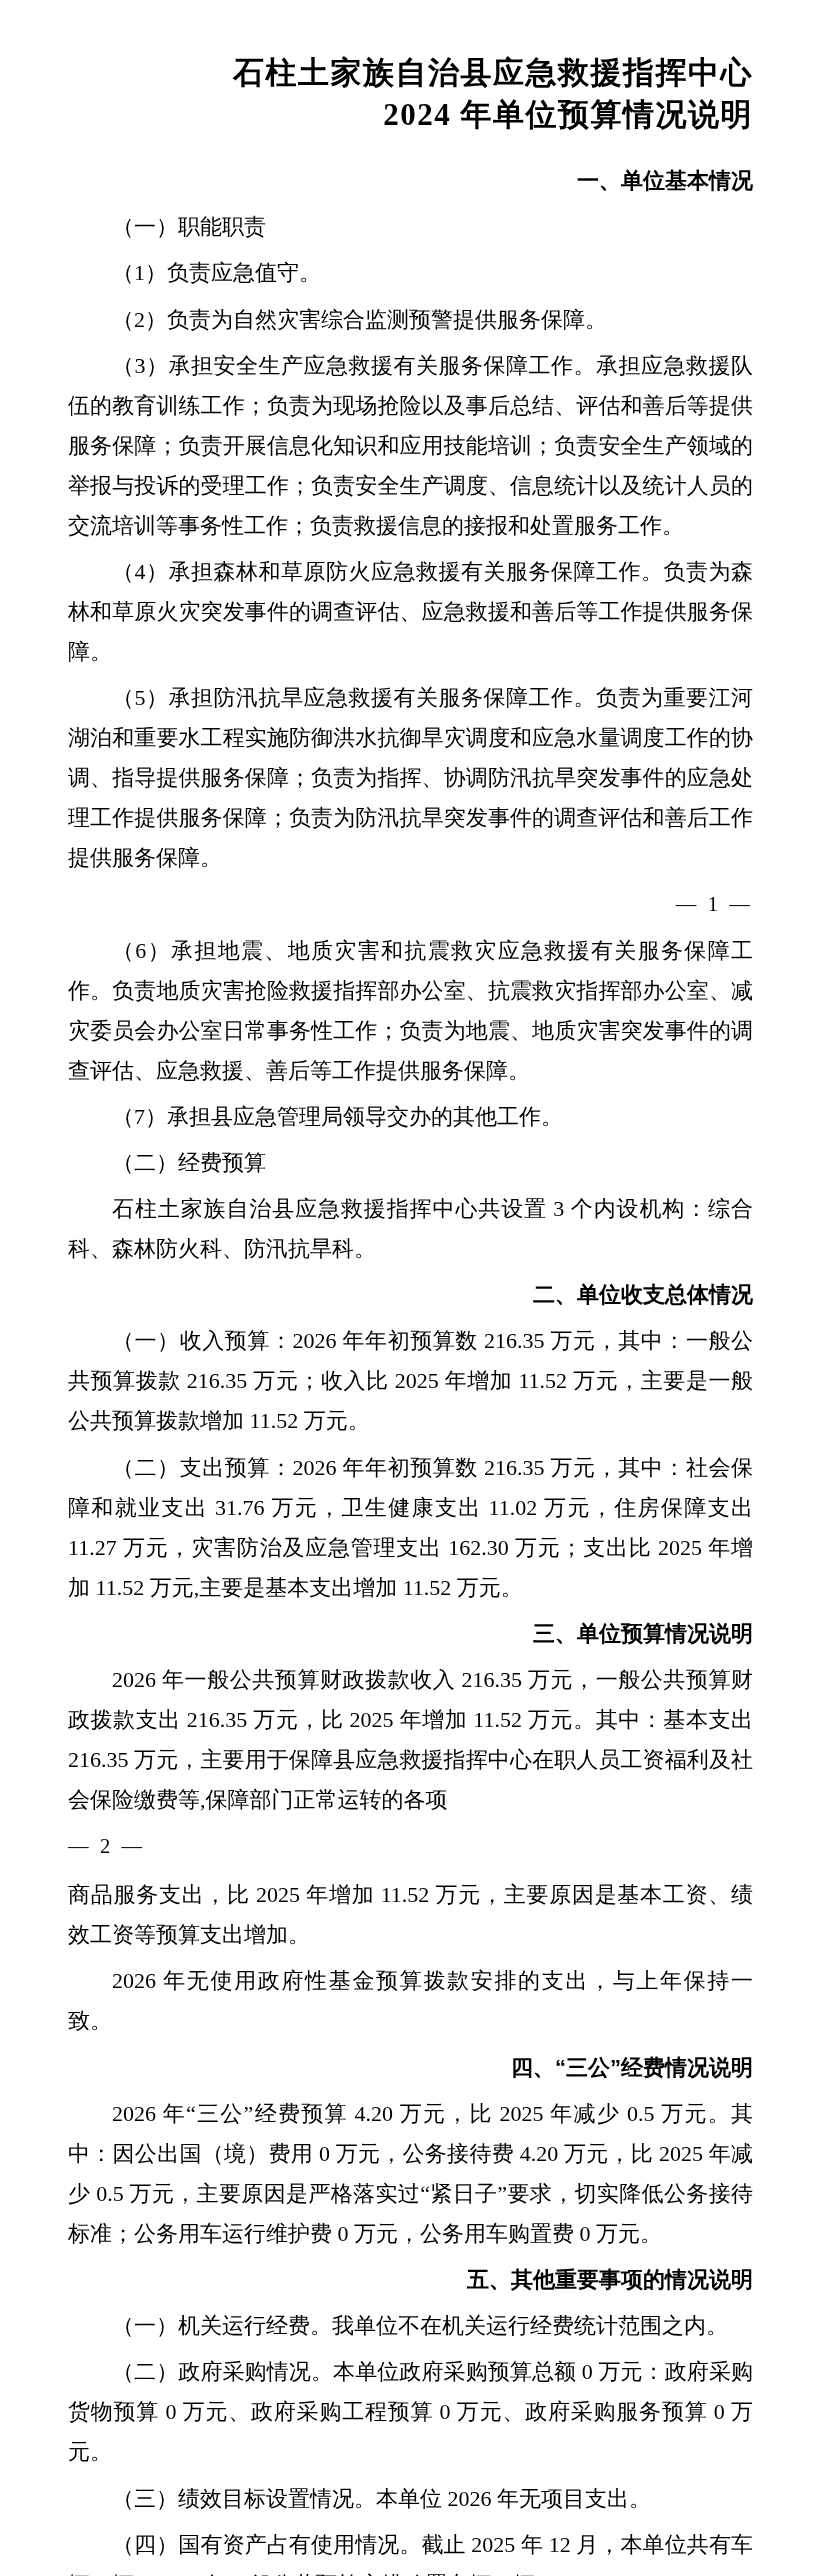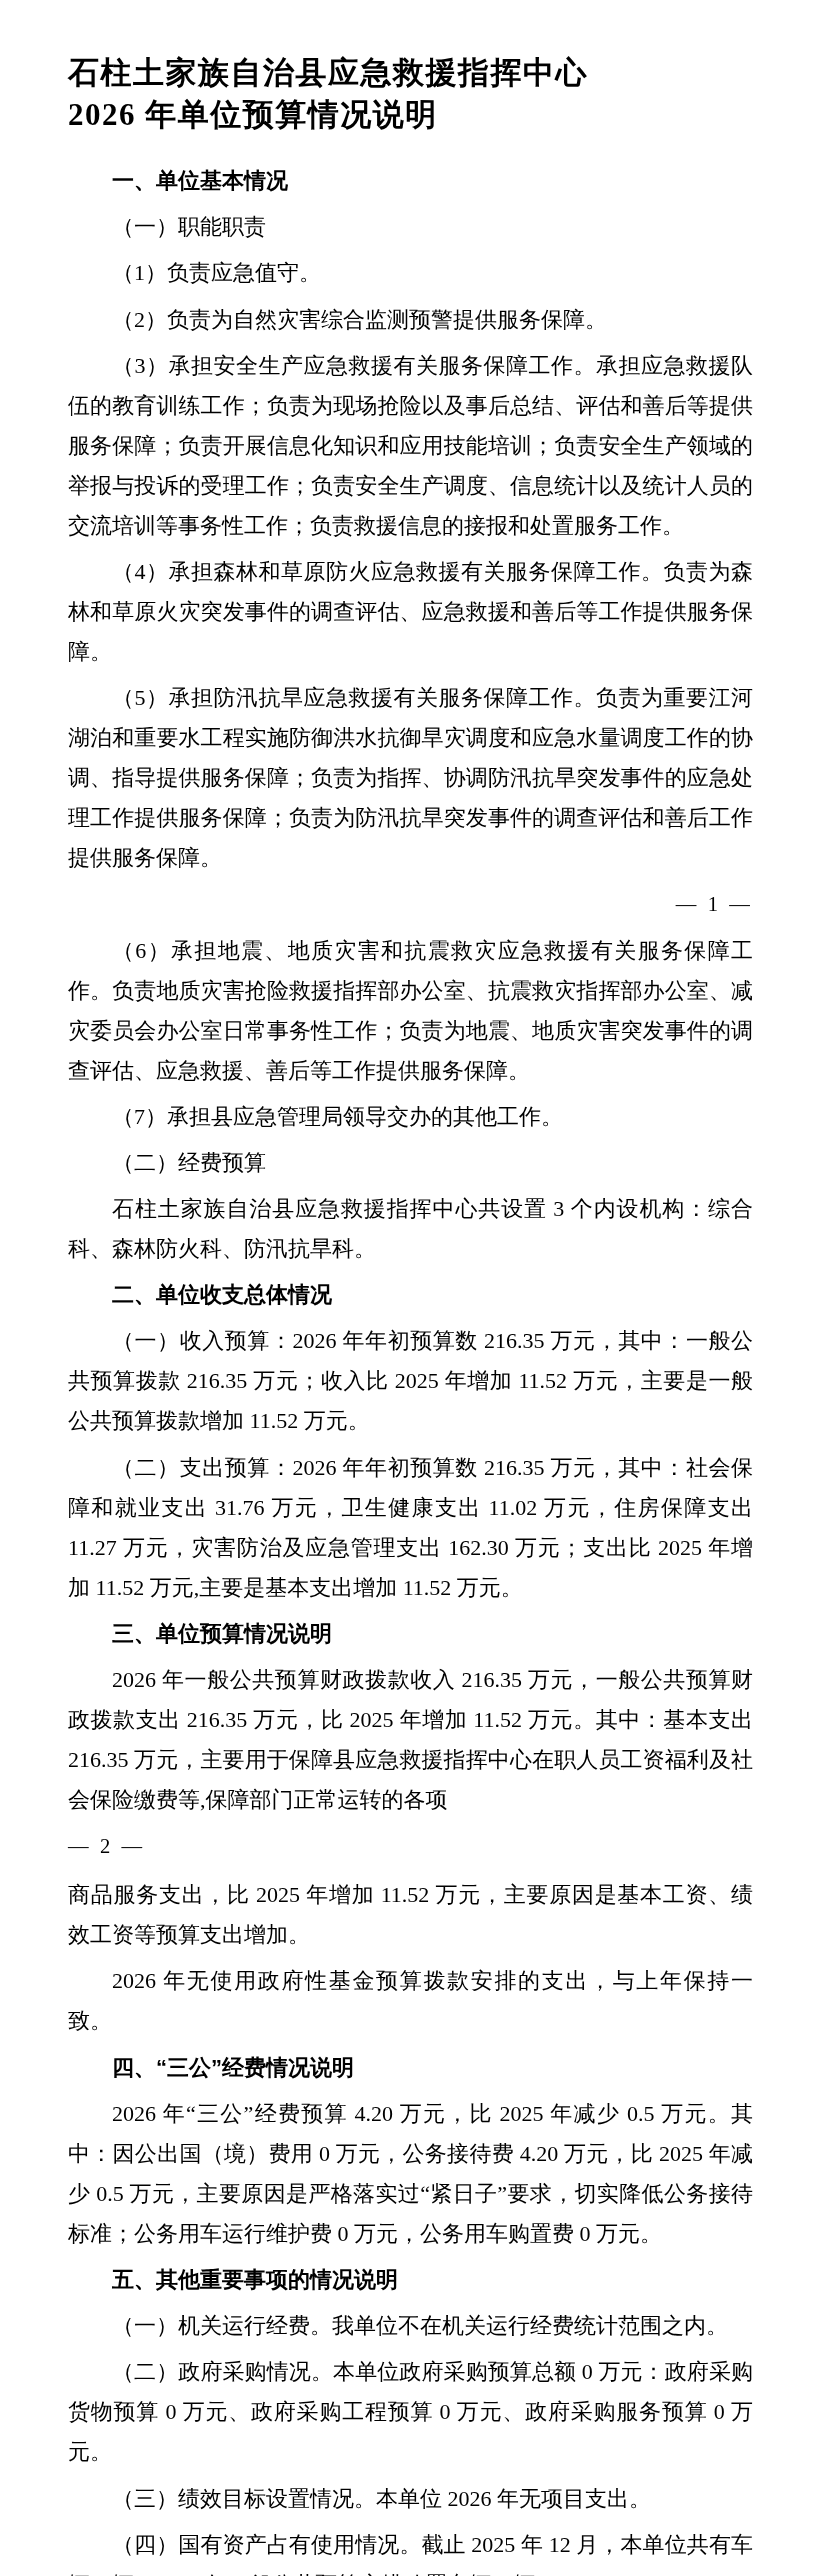--- a/index.html
+++ b/index.html
@@ -15,37 +15,38 @@
     font-family: "Liberation Serif", serif;
   }
   .doc {
     box-sizing: border-box;
     width: 818px;
     height: 3780px;
     padding: 52px 65px 0 68px;
     overflow: hidden;
   }
   .doc-title {
-    text-align: left;
+    text-align: right;
     font-weight: 700;
     margin-bottom: 25px;
   }
   .title-line {
     font-size: 31px;
     line-height: 42px;
     letter-spacing: 1.5px;
     font-family: "Liberation Serif", serif;
   }
   .heading {
     font-family: "Liberation Sans", sans-serif;
     font-weight: 700;
     font-size: 22px;
     line-height: 40px;
     text-indent: 44px;
     margin: 0 0 6.2px 0;
+    text-align: right;
   }
   .para {
     font-size: 22px;
     line-height: 40px;
     text-indent: 44px;
     text-align: justify;
     margin: 0 0 6.2px 0;
   }
   .para.no-indent {
     text-indent: 0;
@@ -59,21 +60,21 @@
   }
   .page-marker.right { text-align: right; }
   .page-marker.left  { text-align: left; }
 </style>
 </head>
 <body>
 
 <div class="doc">
   <header class="doc-title">
     <div class="title-line">石柱土家族自治县应急救援指挥中心</div>
-    <div class="title-line">2026 年单位预算情况说明</div>
+    <div class="title-line">2024 年单位预算情况说明</div>
   </header>
   <section>
       <div class="heading">一、单位基本情况</div>
       <div class="para">（一）职能职责</div>
       <div class="para">（1）负责应急值守。</div>
       <div class="para">（2）负责为自然灾害综合监测预警提供服务保障。</div>
       <div class="para">（3）承担安全生产应急救援有关服务保障工作。承担应急救援队伍的教育训练工作；负责为现场抢险以及事后总结、评估和善后等提供服务保障；负责开展信息化知识和应用技能培训；负责安全生产领域的举报与投诉的受理工作；负责安全生产调度、信息统计以及统计人员的交流培训等事务性工作；负责救援信息的接报和处置服务工作。</div>
       <div class="para">（4）承担森林和草原防火应急救援有关服务保障工作。负责为森林和草原火灾突发事件的调查评估、应急救援和善后等工作提供服务保障。</div>
       <div class="para">（5）承担防汛抗旱应急救援有关服务保障工作。负责为重要江河湖泊和重要水工程实施防御洪水抗御旱灾调度和应急水量调度工作的协调、指导提供服务保障；负责为指挥、协调防汛抗旱突发事件的应急处理工作提供服务保障；负责为防汛抗旱突发事件的调查评估和善后工作提供服务保障。</div>
       <div class="page-marker right">— 1 —</div>

